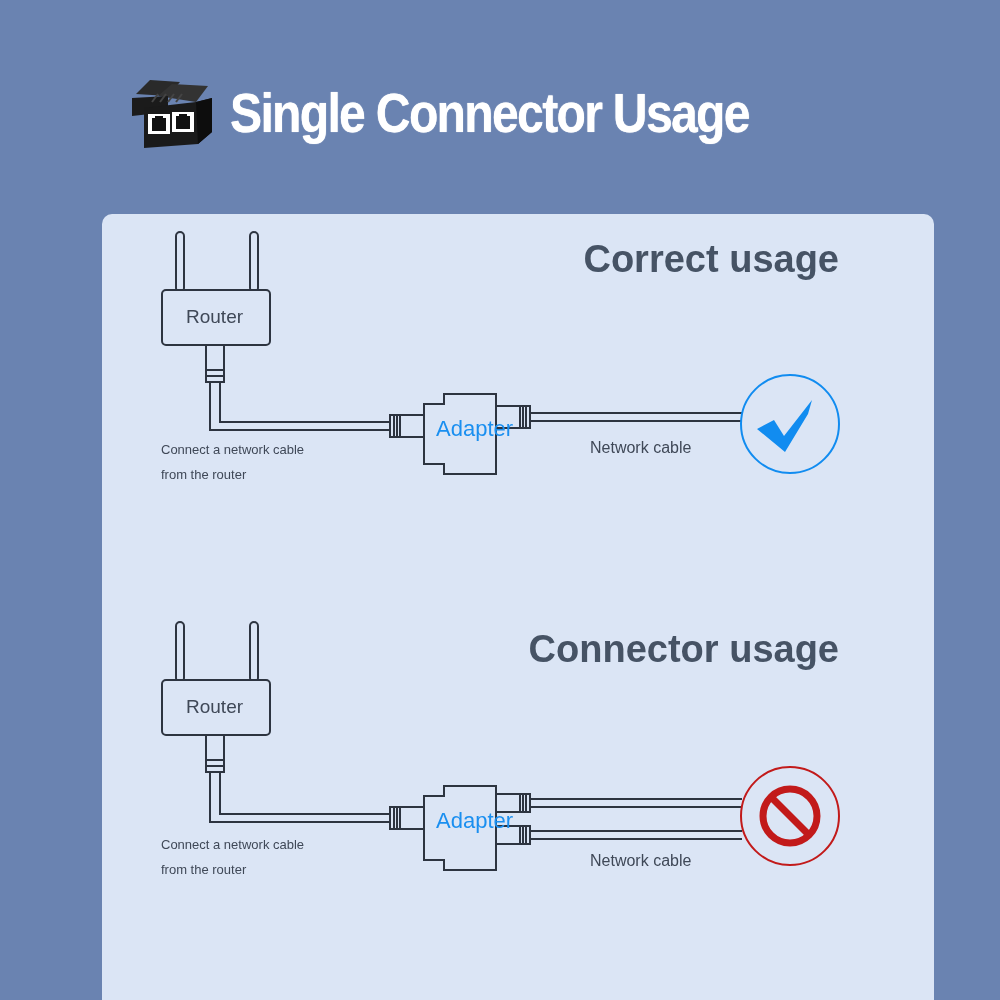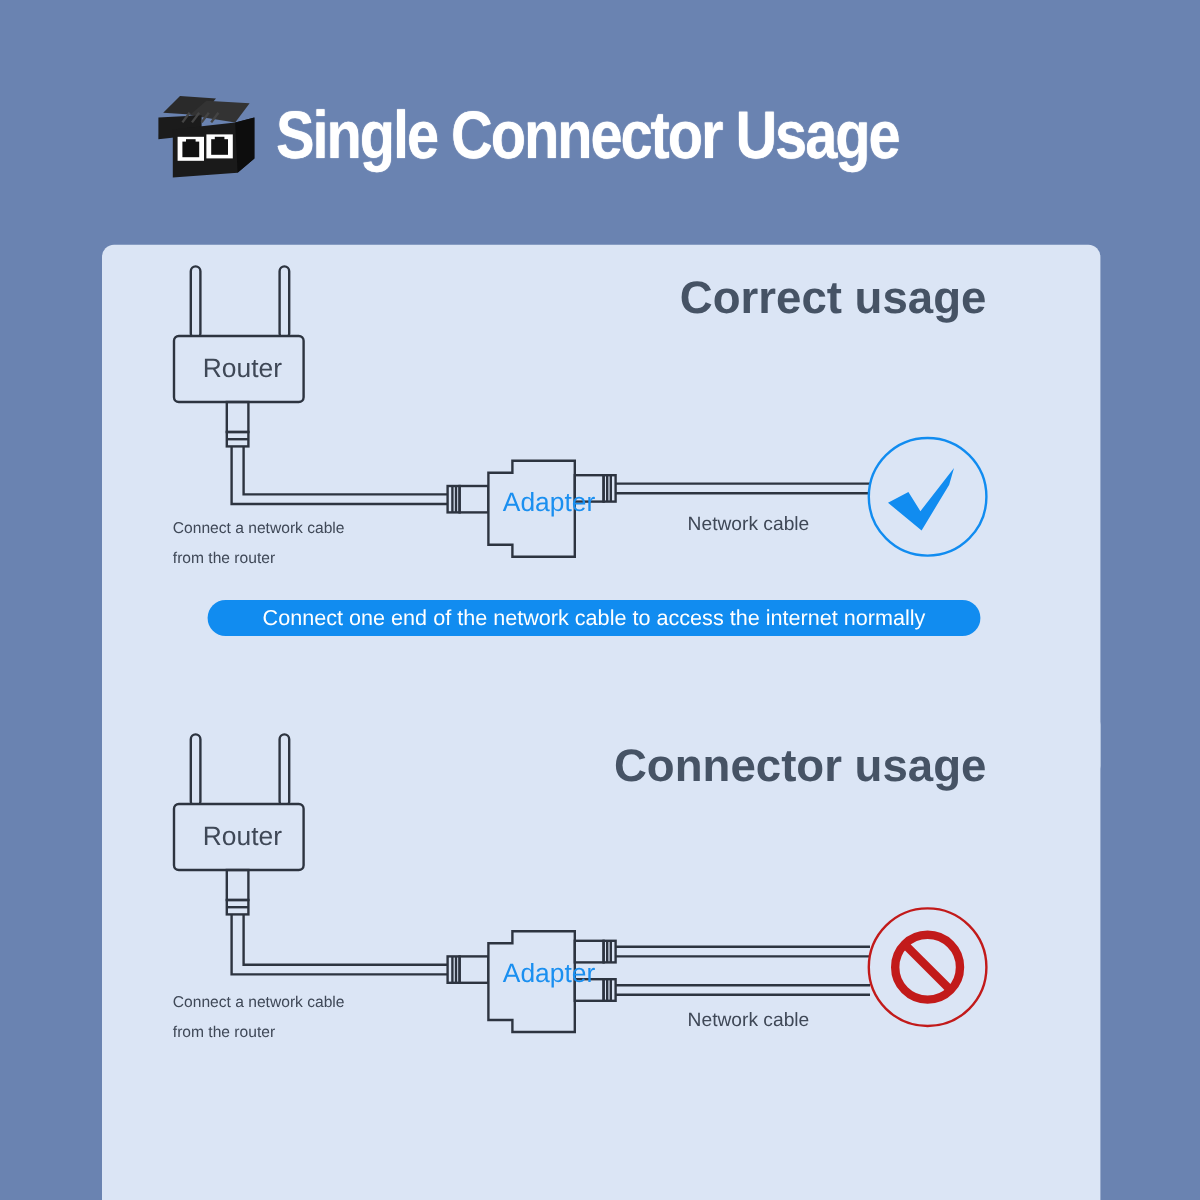--- a/index.html
+++ b/index.html
@@ -1,26 +1,26 @@
 <!DOCTYPE html>
 <html><head>
 <meta charset="utf-8">
 <style>
   html, body { margin:0; padding:0; }
   body { width:1000px; height:1000px; background:#6a83b1; position:relative; overflow:hidden; font-family:"Liberation Sans", sans-serif; }
   .header { position:absolute; left:128px; top:72px; height:80px; display:flex; align-items:center; }
   .header-icon { width:90px; height:80px; margin-right:12px; }
   .header-title { color:#fff; font-family:"Liberation Sans", sans-serif; font-weight:bold; font-size:56px; letter-spacing:-2px; transform:scaleX(0.86); transform-origin:left center; white-space:nowrap; text-shadow:0 0 1px #fff; }
-  .panel { position:absolute; left:85px; width:832px; height:444px; background:#dbe5f5; border-radius:10px; }
+  .panel { position:absolute; left:102px; width:832px; height:444px; background:#dbe5f5; border-radius:10px;margin-top:10px; }
   .panel.p1 { top:204px; }
   .panel.p2 { top:594px; }
   .panel-title { position:absolute; right:95px; top:24px; font-size:38px; font-weight:bold; color:#465365; }
   .diagram { position:absolute; left:0; top:0; width:832px; height:360px; }
   .lbl { position:absolute; color:#3f4857; font-size:13px; line-height:25px; }
-  .router-lbl { left:84px; top:90px; font-size:22px; }
+  .router-lbl { left:84px; top:90px; font-size:19px; }
   .src-lbl { left:59px; top:223px; }
   .adapter-lbl { position:absolute; color:#1a8ff0; font-size:22px; }
   .netlbl { position:absolute; color:#3f4857; font-size:16px; }
   .pill { position:absolute; left:88px; width:644px; height:30px; border-radius:15px; color:#fff; font-size:18px; text-align:center; line-height:30px; }
   .pill.blue { background:#118cf0; top:296px; }
   .pill.gray { background:#95a2bc; top:298px; }
 </style>
 </head>
 <body>
 
@@ -74,21 +74,20 @@
     </g>
   </svg>
   <div class="panel-title">Correct usage</div>
   <div class="lbl router-lbl">Router</div>
   <div class="lbl src-lbl">
     <div>Connect a network cable</div>
     <div>from the router</div>
   </div>
   <div class="adapter-lbl" style="left:334px; top:202px;">Adapter</div>
   <div class="netlbl" style="left:488px; top:225px;">Network cable</div>
-  <div class="pill blue">Connect one end of the network cable to access the internet normally</div>
 </div>
 
 <div class="panel p2">
   <svg class="diagram" viewBox="0 0 832 360">
     <g stroke="#2d3440" fill="none" stroke-width="2">
       <rect x="74" y="18" width="8" height="60" rx="4" fill="#dbe5f5"></rect>
       <rect x="148" y="18" width="8" height="60" rx="4" fill="#dbe5f5"></rect>
       <rect x="60" y="76" width="108" height="55" rx="4" fill="#dbe5f5"></rect>
       <rect x="104" y="131" width="18" height="25"></rect>
       <rect x="104" y="156" width="18" height="12"></rect>

